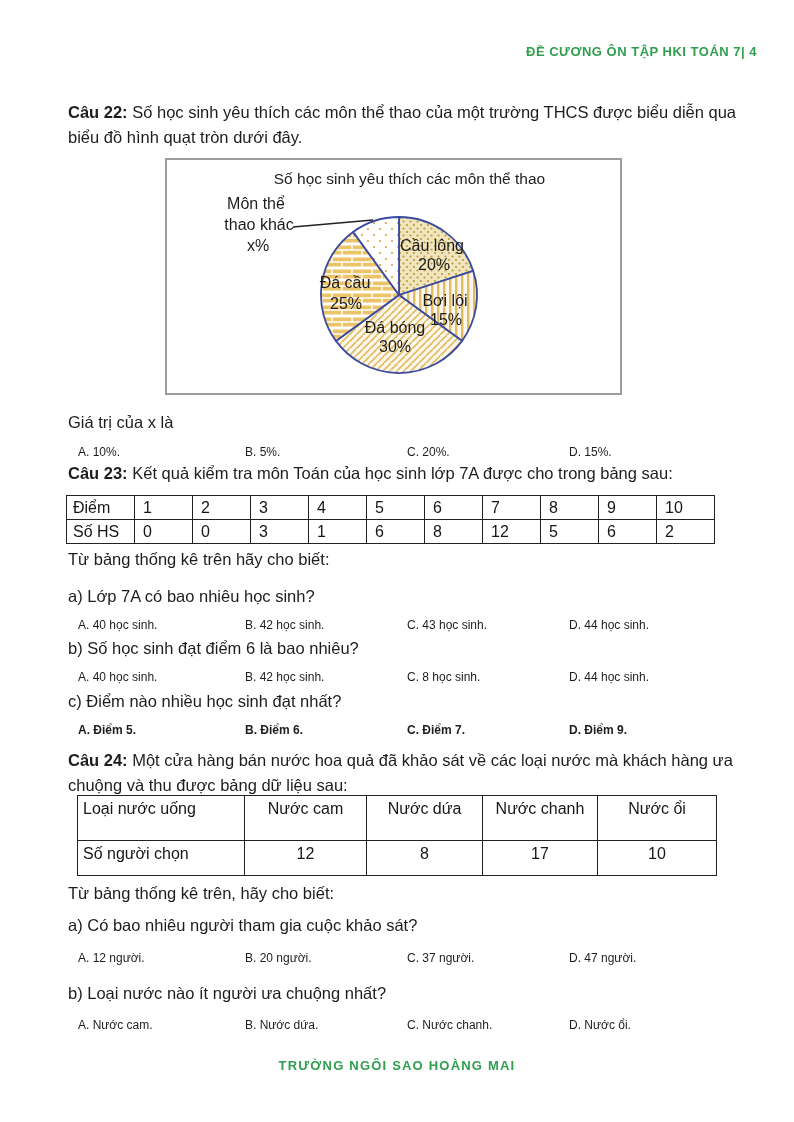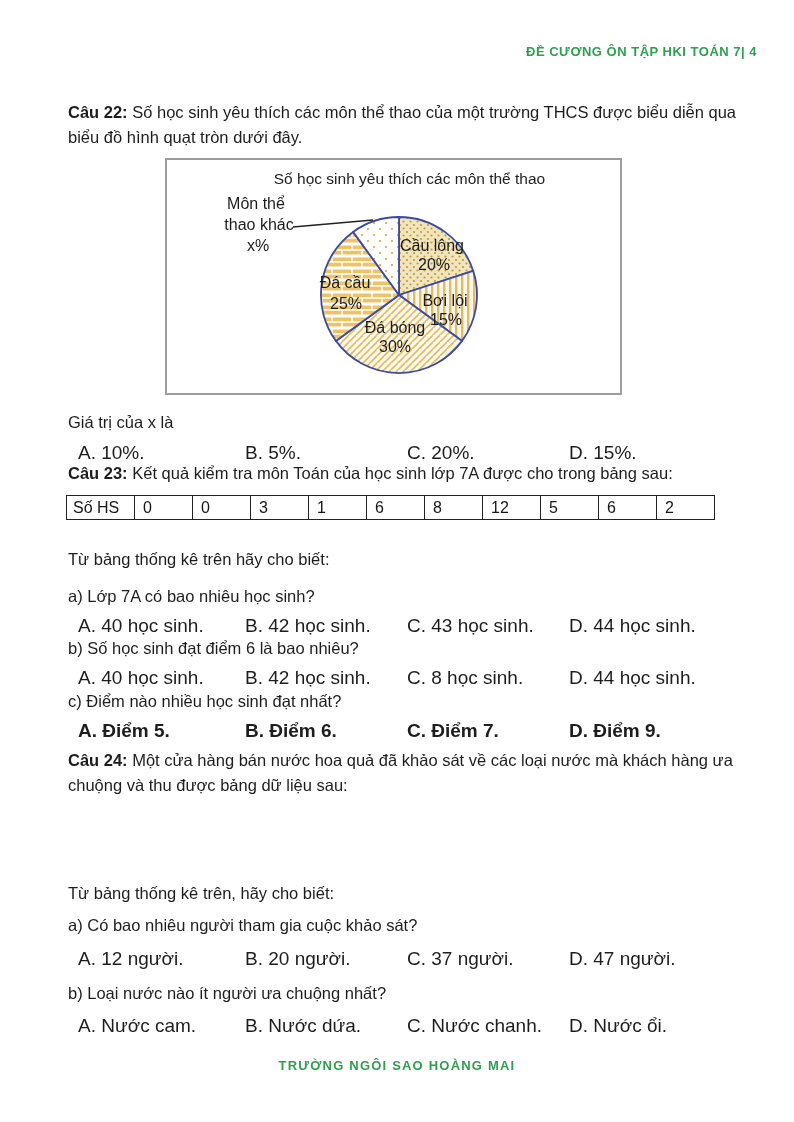--- a/index.html
+++ b/index.html
@@ -31,21 +31,21 @@
     font-size: 13px;
     font-weight: bold;
     letter-spacing: 1.2px;
   }
   .block { position: absolute; left: 68px; width: 670px; font-size: 16.5px; line-height: 25px; }
   .qlabel { font-weight: bold; }
   .opts {
     display: grid;
     grid-template-columns: 167px 162px 162px 1fr;
     padding-left: 10px;
-    font-size: 19px;
+    font-size: 12px;
   }
   
   .chart-frame {
     position: absolute;
     left: 165px;
     top: 158px;
     width: 457px;
     height: 237px;
     border: 2px solid #9d9d9d;
     background: #ffffff;
@@ -159,20 +159,33 @@
     <span>D. 15%.</span>
   </div>
 
   <div class="block" style="top:461px;">
     <span class="qlabel">Câu 23:</span>
     <span>Kết quả kiểm tra môn Toán của học sinh lớp 7A được cho trong bảng sau:</span>
   </div>
 
   <table class="t23">
     <tbody>
+        <tr>
+      <td class="lab">Điểm</td>
+      <td class="num">1</td>
+      <td class="num">2</td>
+      <td class="num">3</td>
+      <td class="num">4</td>
+      <td class="num">5</td>
+      <td class="num">6</td>
+      <td class="num">7</td>
+      <td class="num">8</td>
+      <td class="num">9</td>
+      <td class="num">10</td>
+    </tr>
     <tr>
       <td class="lab">Số HS</td>
       <td class="num">0</td>
       <td class="num">0</td>
       <td class="num">3</td>
       <td class="num">1</td>
       <td class="num">6</td>
       <td class="num">8</td>
       <td class="num">12</td>
       <td class="num">5</td>
@@ -206,20 +219,38 @@
     <span>B. Điểm 6.</span>
     <span>C. Điểm 7.</span>
     <span>D. Điểm 9.</span>
   </div>
 
   <div class="block" style="top:748px;">
     <span class="qlabel">Câu 24:</span>
     <span>Một cửa hàng bán nước hoa quả đã khảo sát về các loại nước mà khách hàng ưa chuộng và thu được bảng dữ liệu sau:</span>
   </div>
 
+  <table class="t24">
+    <tbody>
+        <tr class="r1">
+      <td class="lab">Loại nước uống</td>
+      <td class="c c1">Nước cam</td>
+      <td class="c c2">Nước dứa</td>
+      <td class="c c3">Nước chanh</td>
+      <td class="c c4">Nước ổi</td>
+    </tr>
+    <tr class="r2">
+      <td class="lab">Số người chọn</td>
+      <td class="c c1">12</td>
+      <td class="c c2">8</td>
+      <td class="c c3">17</td>
+      <td class="c c4">10</td>
+    </tr>
+  </tbody>
+    </table>
 
   <div class="block" style="top:881px;">Từ bảng thống kê trên, hãy cho biết:</div>
 
   <div class="block" style="top:913px;">a) Có bao nhiêu người tham gia cuộc khảo sát?</div>
   <div class="block opts" style="top:946px;">
     <span>A. 12 người.</span>
     <span>B. 20 người.</span>
     <span>C. 37 người.</span>
     <span>D. 47 người.</span>
   </div>

